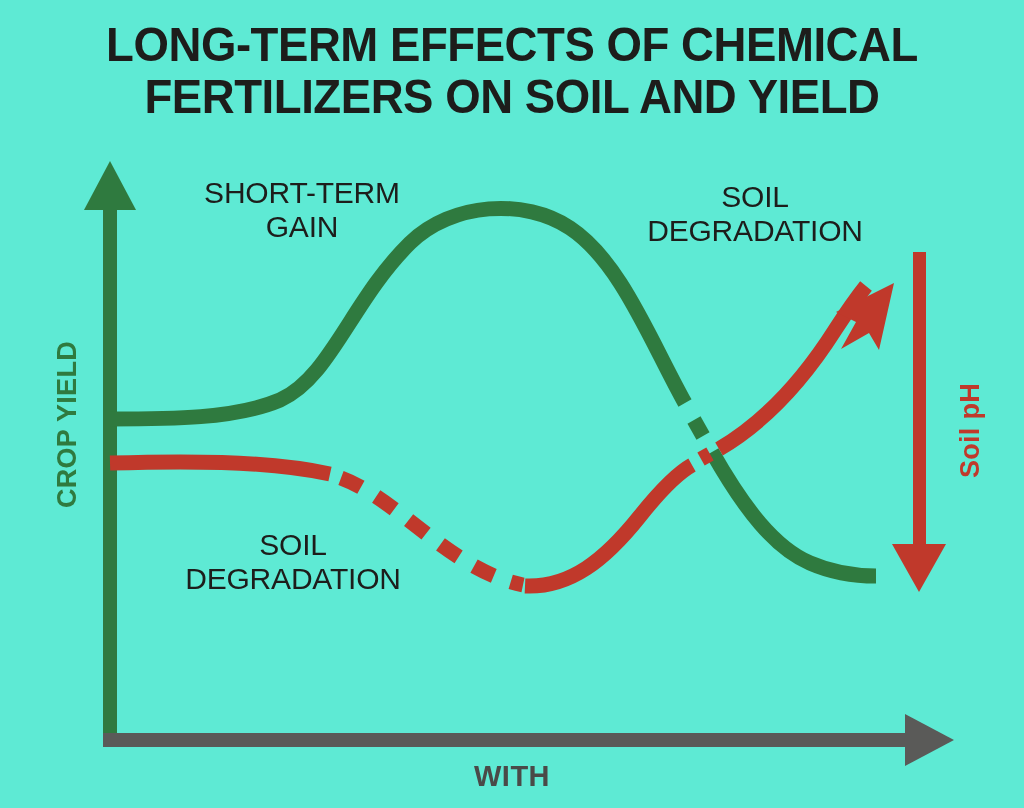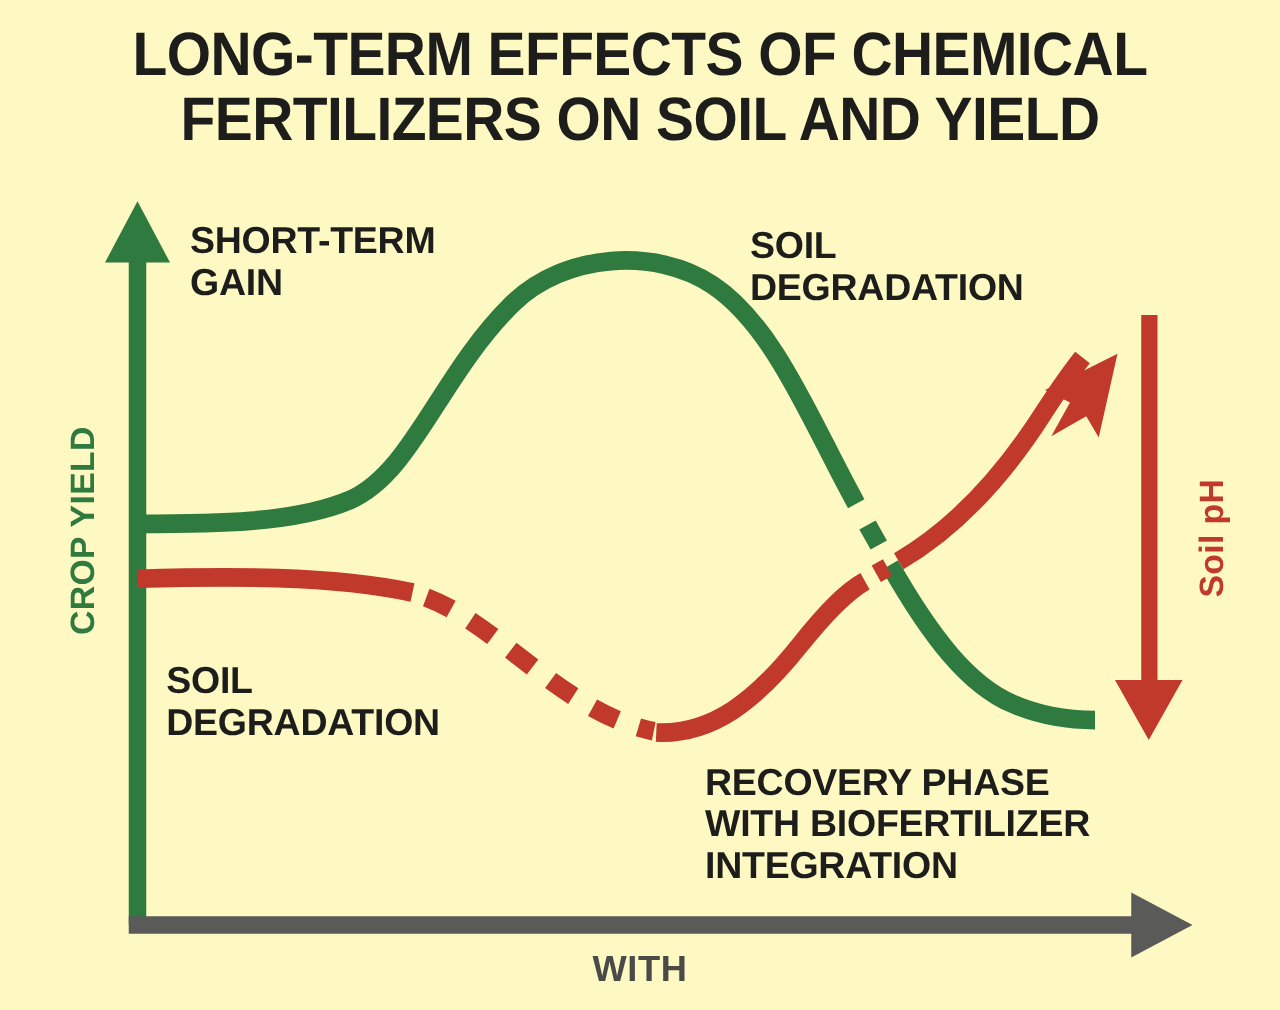--- a/index.html
+++ b/index.html
@@ -4,21 +4,21 @@
 <style>
   html, body {
     margin: 0;
     padding: 0;
     background: #ffffff;
   }
   #infographic {
     position: relative;
     width: 1024px;
     height: 808px;
-    background: #fef9c3;
+    background: #5eead4;
     overflow: hidden;
     font-family: "Liberation Sans", sans-serif;
   }
 
   
   #chart-title {
     position: absolute;
     left: 0;
     top: 18px;
     width: 1024px;
@@ -39,24 +39,24 @@
     position: absolute;
     left: 0;
     top: 0;
   }
 
   
   .annotation {
     position: absolute;
     color: #1d1d1b;
     font-family: "Liberation Sans", sans-serif;
-    font-weight: bold;
+    font-weight: normal;
     font-size: 30px;
     line-height: 34px;
-    text-align: left;
+    text-align: center;
     white-space: pre-line;
     letter-spacing: -0.2px;
   }
   #annotation-short-term-gain { left: 152px; top: 176px; width: 300px; }
   #annotation-soil-degradation-top { left: 600px; top: 180px; width: 310px; }
   #annotation-soil-degradation-left { left: 133px; top: 528px; width: 320px; }
   #annotation-recovery-phase { left: 564px; top: 610px; width: 374px; line-height: 33px; }
 
   
   #axis-title-crop-yield {
@@ -148,23 +148,20 @@
 
   <div class="annotation" id="annotation-short-term-gain">SHORT-TERM
 GAIN</div>
 
   <div class="annotation" id="annotation-soil-degradation-top">SOIL
 DEGRADATION</div>
 
   <div class="annotation" id="annotation-soil-degradation-left">SOIL
 DEGRADATION</div>
 
-  <div class="annotation" id="annotation-recovery-phase">RECOVERY PHASE
-WITH BIOFERTILIZER
-INTEGRATION</div>
 
   <div id="axis-title-crop-yield">CROP YIELD</div>
 
   <div id="axis-title-soil-ph">Soil pH</div>
 
   <div id="axis-title-years">WITH</div>
 
 </div>
 
 </body></html>

